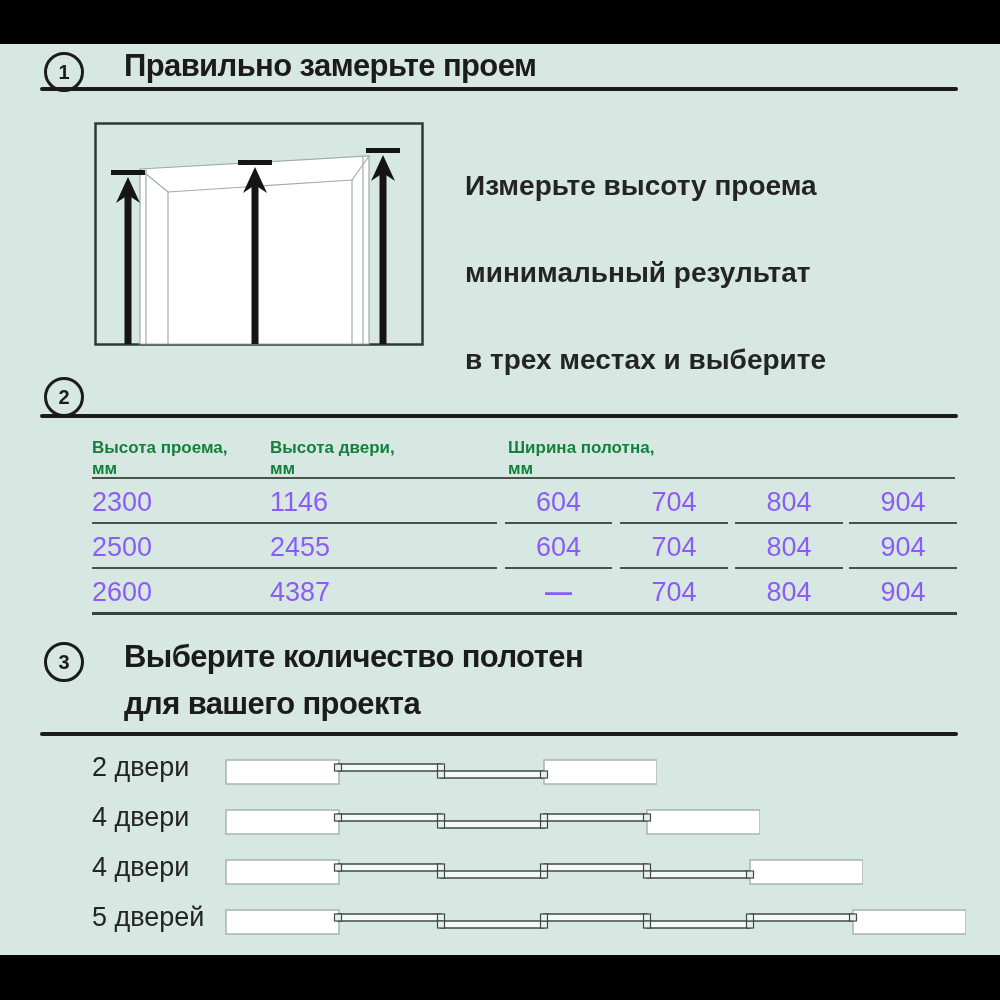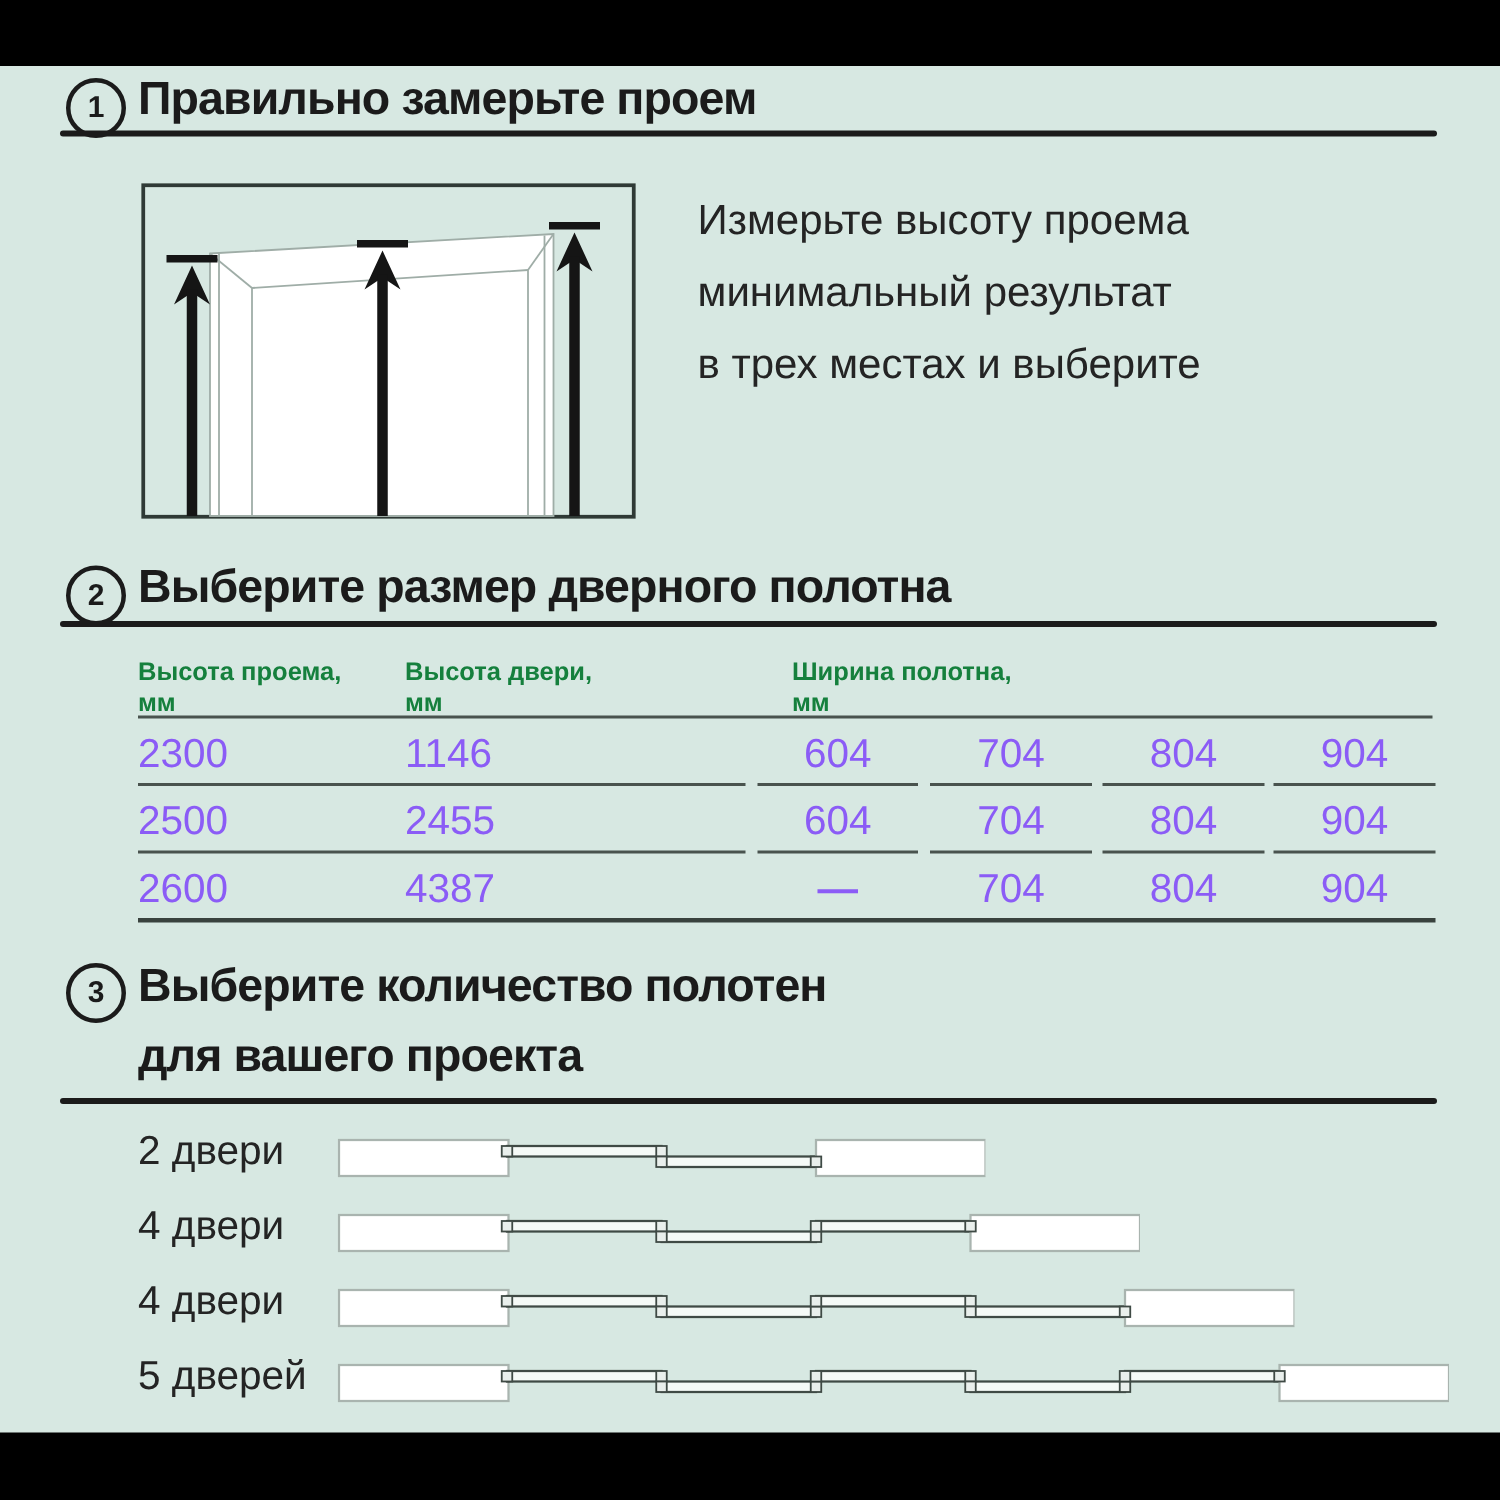--- a/index.html
+++ b/index.html
@@ -5,24 +5,24 @@
   html,body{margin:0;padding:0;background:#000;}
   .page{position:relative;width:1000px;height:1000px;background:#000;overflow:hidden;
         font-family:"Liberation Sans","DejaVu Sans",sans-serif;color:#1b1b1b;}
   .canvas{position:absolute;left:0;top:44px;width:1000px;height:911px;background:#d7e8e2;}
   .abs{position:absolute;}
 
   .num-circle{position:absolute;width:34px;height:34px;border:3px solid #1b1b1b;border-radius:50%;
               display:flex;align-items:center;justify-content:center;background:transparent;}
   .num-circle span{font-size:20px;font-weight:700;color:#1b1b1b;}
 
-  .section-title{font-size:31px;font-weight:700;letter-spacing:-0.6px;color:#1b1b1b;white-space:nowrap;}
+  .section-title{font-size:31px;font-weight:700;letter-spacing:-0.6px;color:#1b1b1b;white-space:nowrap;margin-left:32px;}
   .rule-heavy{position:absolute;height:4px;background:#1b1b1b;border-radius:2px;}
 
-  .desc-line{font-size:28px;font-weight:400;color:#242424;line-height:48px;white-space:nowrap;}
+  .desc-line{font-size:28px;font-weight:700;color:#242424;line-height:48px;white-space:nowrap;margin-top:39px;}
 
   .th{position:absolute;font-size:17px;font-weight:700;color:#15803d;line-height:21px;white-space:nowrap;}
   .rule-thin{position:absolute;height:2px;background:#49534e;}
   .rule-bottom{position:absolute;height:3px;background:#39423e;}
   .cell{position:absolute;font-size:27px;font-weight:400;color:#8b5cf6;white-space:nowrap;}
   .wcell{text-align:center;}
   .dash{font-weight:700;}
 
   .opt-label{position:absolute;font-size:27px;font-weight:400;color:#242424;white-space:nowrap;}
   .doors-svg{position:absolute;display:block;}
@@ -70,32 +70,31 @@
 
   <div class="abs" style="left:465px;top:123px;">
     <div class="desc-line">Измерьте высоту проема</div>
     <div class="desc-line">минимальный результат</div>
     <div class="desc-line">в трех местах и выберите</div>
   </div>
 
   <div class="num-circle" style="left:44px;top:377px;">
     <span>2</span>
   </div>
-  <div class="abs section-title" style="left:92px;top:373px;">Выберите размер дверного полотна</div>
   <div class="rule-heavy" style="left:40px;top:414px;width:918px;"></div>
 
   <div class="th" style="left:92px;top:437px;">
     <div>Высота проема,</div>
     <div>мм</div>
   </div>
   <div class="th" style="left:270px;top:437px;">
     <div>Высота двери,</div>
     <div>мм</div>
   </div>
-  <div class="th" style="left:508px;top:437px;margin-left:20px;">
+  <div class="th" style="left:508px;top:437px;">
     <div>Ширина полотна,</div>
     <div>мм</div>
   </div>
   <div class="rule-thin" style="left:92px;top:477px;width:863px;"></div>
 
   <div class="cell" style="left:92px;top:487px;">2300</div>
   <div class="cell" style="left:270px;top:487px;">1146</div>
   <div class="cell wcell" style="left:505px;top:487px;width:107px;">604</div>
   <div class="cell wcell" style="left:620px;top:487px;width:108px;">704</div>
   <div class="cell wcell" style="left:735px;top:487px;width:108px;">804</div>

